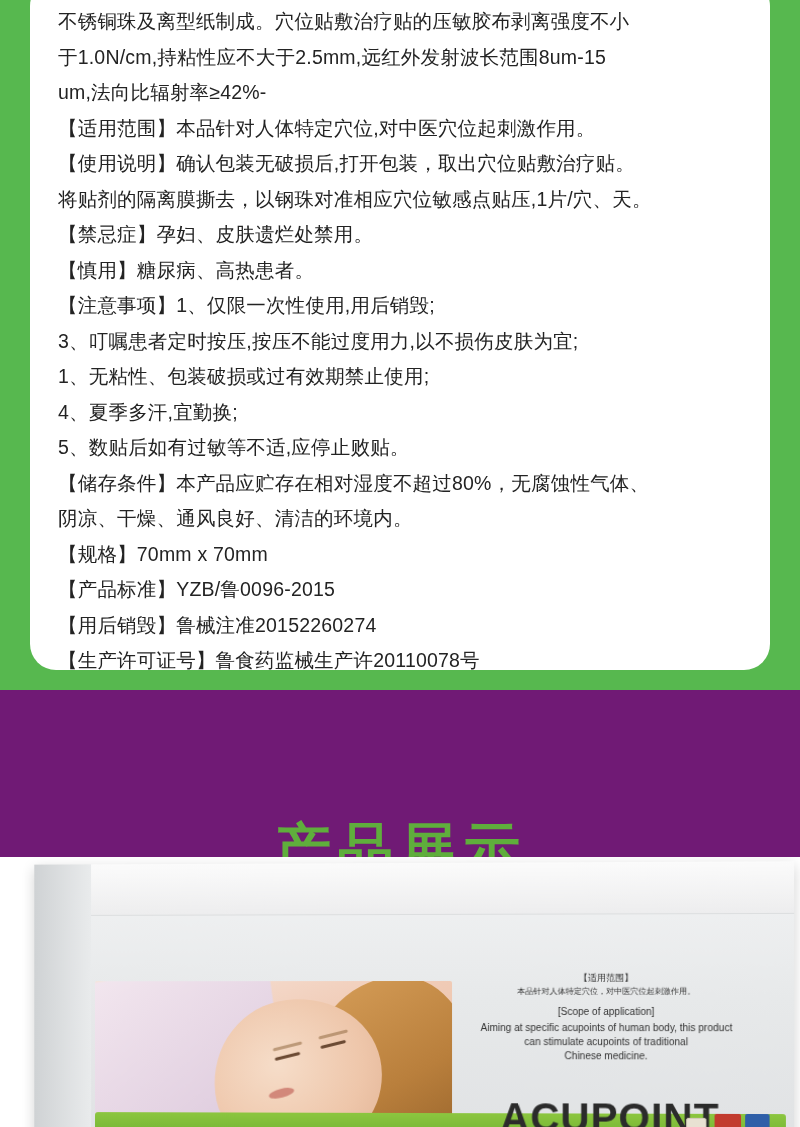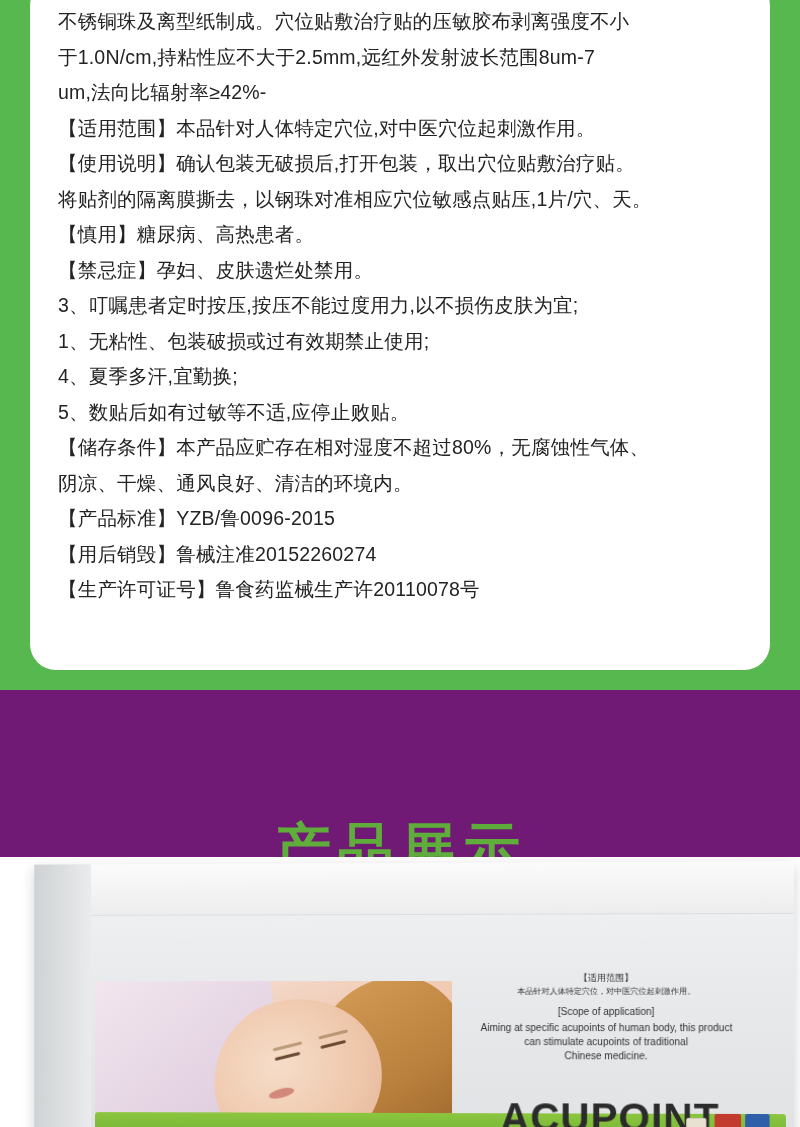--- a/index.html
+++ b/index.html
@@ -220,33 +220,35 @@
   .chip.c3 { right: 86px; top: 254px; width: 20px; height: 24px; background: #e8e1d2; border: 1px solid #cfc8b6;}
 </style>
 </head>
 <body>
 
 <div id="page">
 
   <section class="spec-panel">
     <div class="spec-card">
       <div class="spec-line">不锈铜珠及离型纸制成。穴位贴敷治疗贴的压敏胶布剥离强度不小</div>
-      <div class="spec-line">于1.0N/cm,持粘性应不大于2.5mm,远红外发射波长范围8um-7</div>
+      <div class="spec-line">于1.0N/cm,持粘性应不大于2.5mm,远红外发射波长范围8um-15</div>
       <div class="spec-line">um,法向比辐射率≥42%-</div>
       <div class="spec-line">【适用范围】本品针对人体特定穴位,对中医穴位起刺激作用。</div>
       <div class="spec-line">【使用说明】确认包装无破损后,打开包装，取出穴位贴敷治疗贴。</div>
       <div class="spec-line">将贴剂的隔离膜撕去，以钢珠对准相应穴位敏感点贴压,1片/穴、天。</div>
+      <div class="spec-line">【禁忌症】孕妇、皮肤遗烂处禁用。</div>
       <div class="spec-line">【慎用】糖尿病、高热患者。</div>
-      <div class="spec-line">【禁忌症】孕妇、皮肤遗烂处禁用。</div>
+      <div class="spec-line">【注意事项】1、仅限一次性使用,用后销毁;</div>
       <div class="spec-line">3、叮嘱患者定时按压,按压不能过度用力,以不损伤皮肤为宜;</div>
       <div class="spec-line">1、无粘性、包装破损或过有效期禁止使用;</div>
       <div class="spec-line">4、夏季多汗,宜勤换;</div>
       <div class="spec-line">5、数贴后如有过敏等不适,应停止败贴。</div>
       <div class="spec-line">【储存条件】本产品应贮存在相对湿度不超过80%，无腐蚀性气体、</div>
       <div class="spec-line">阴凉、干燥、通风良好、清洁的环境内。</div>
+      <div class="spec-line">【规格】70mm x 70mm</div>
       <div class="spec-line">【产品标准】YZB/鲁0096-2015</div>
       <div class="spec-line">【用后销毁】鲁械注准20152260274</div>
       <div class="spec-line">【生产许可证号】鲁食药监械生产许20110078号</div>
     </div>
   </section>
 
   <section class="showcase">
     <h2 class="showcase-title">产品展示</h2>
 
     <div class="photo">

